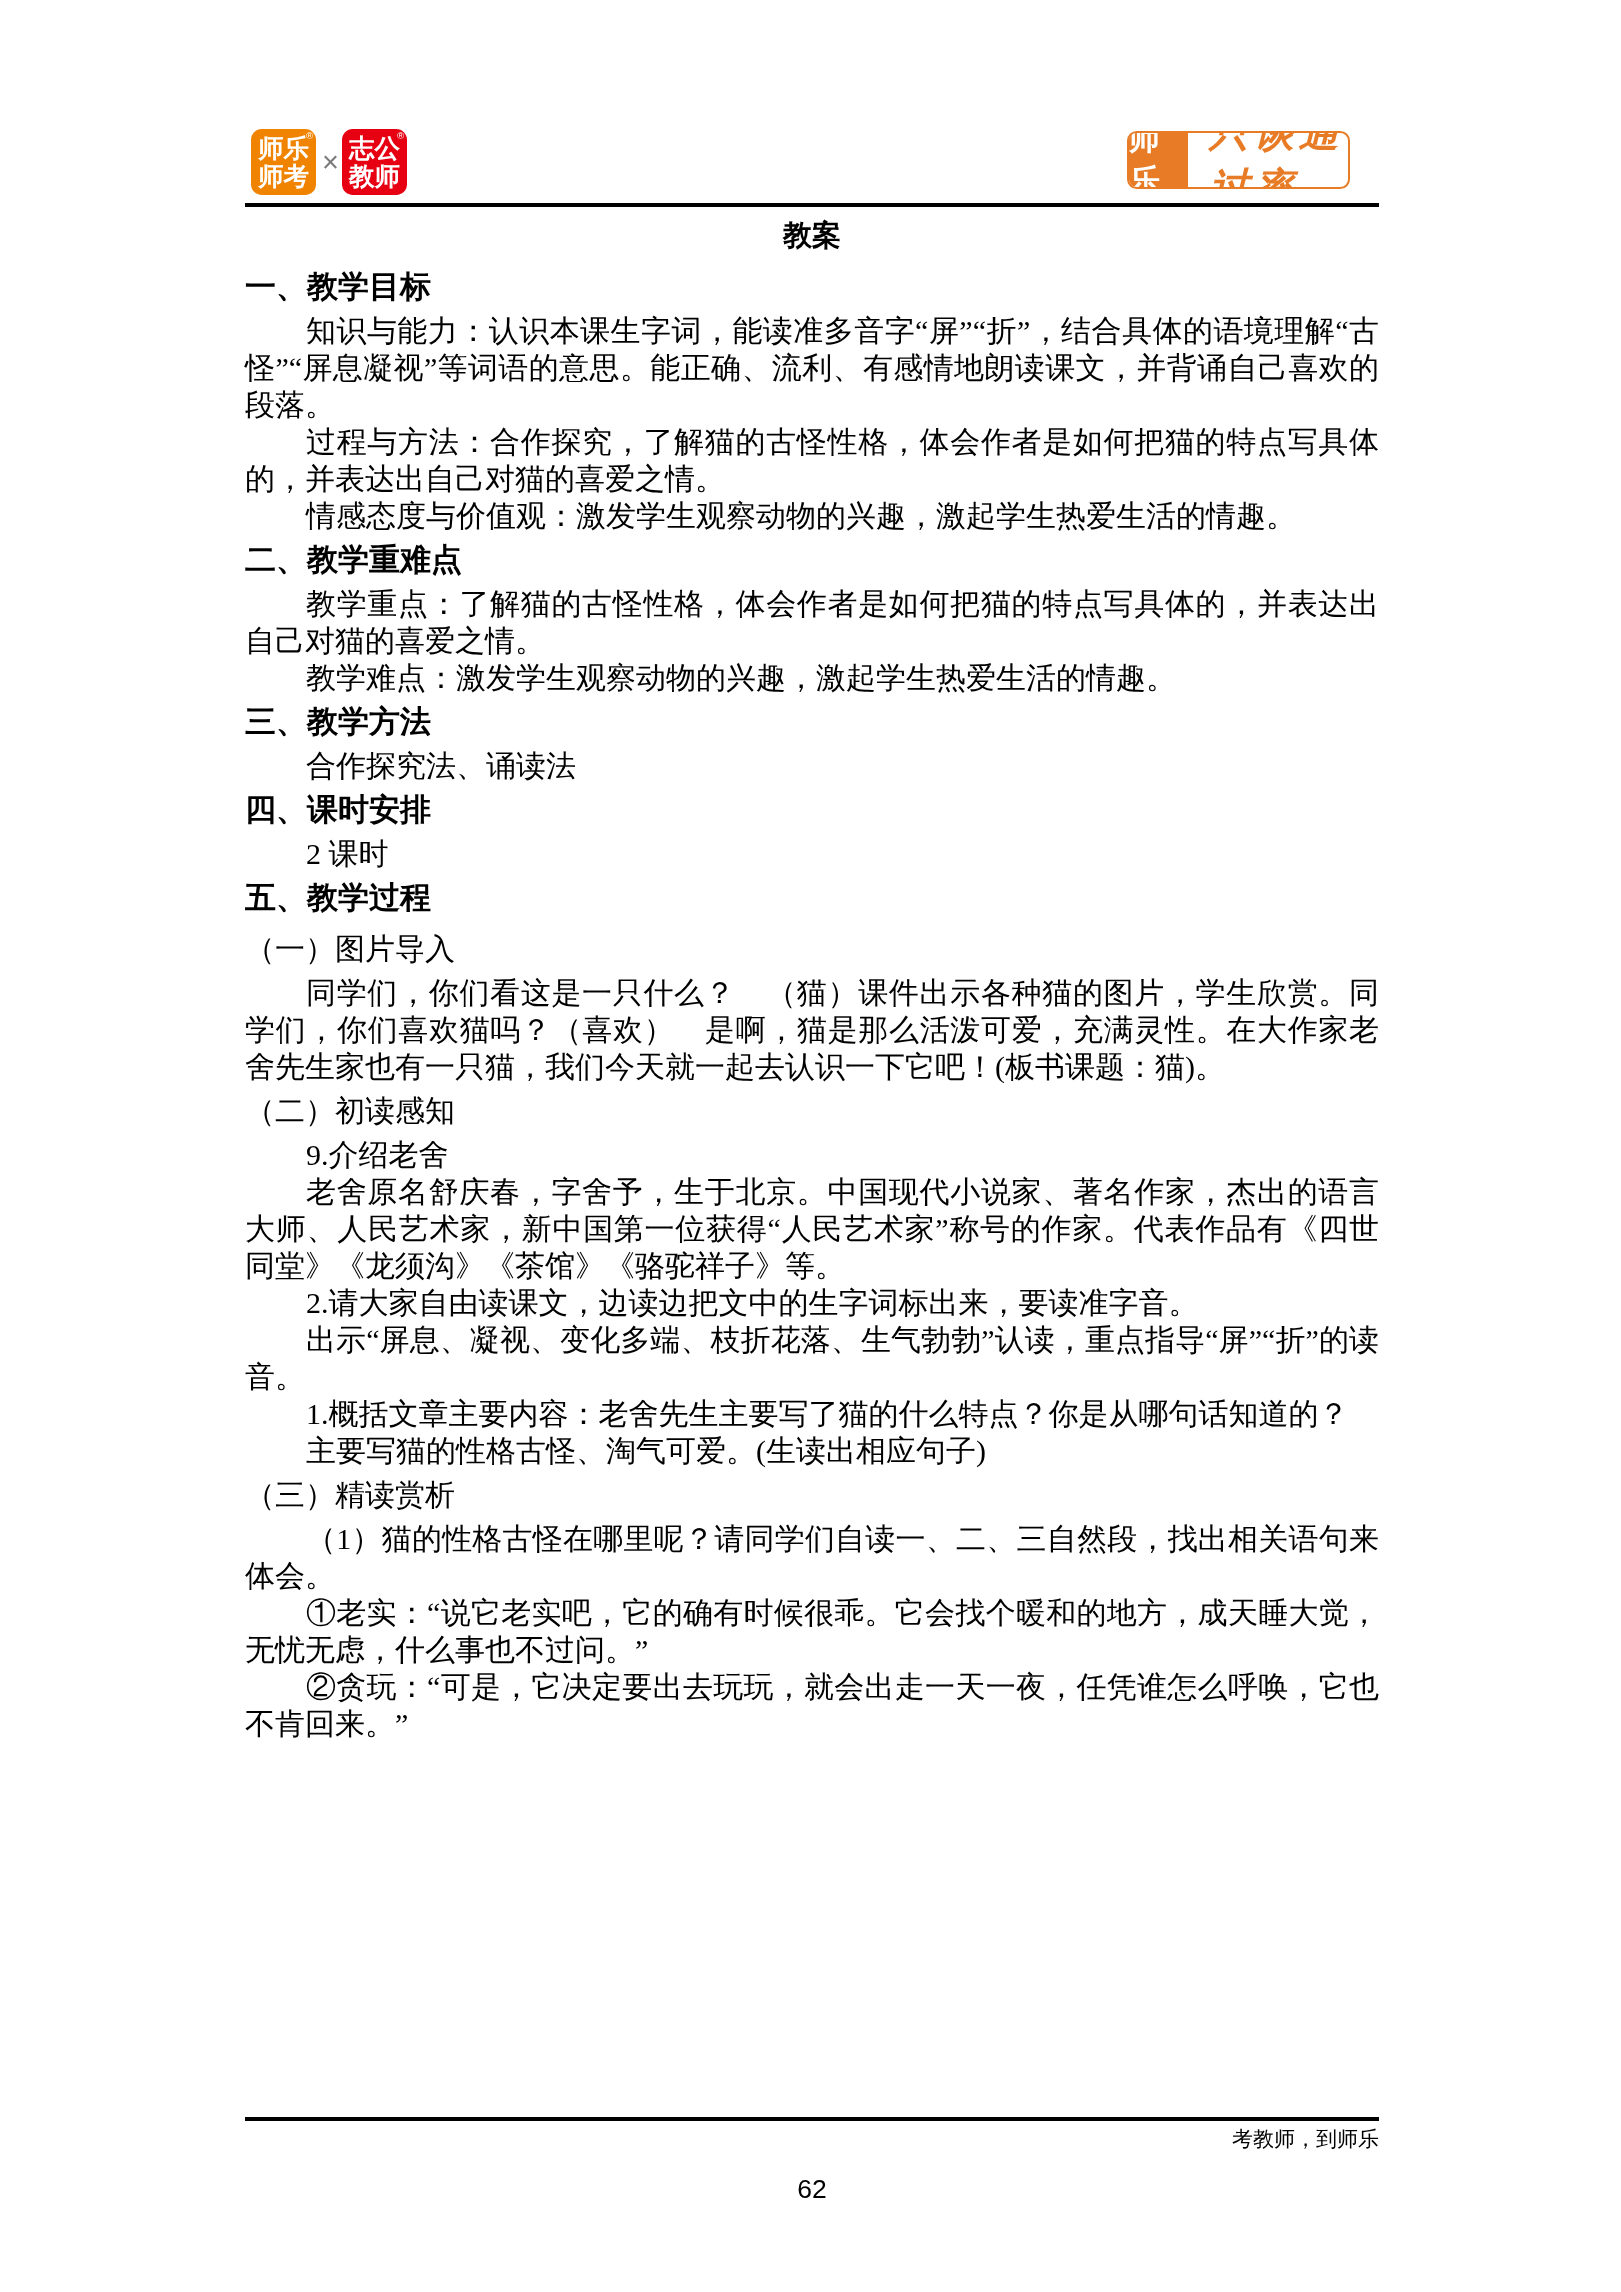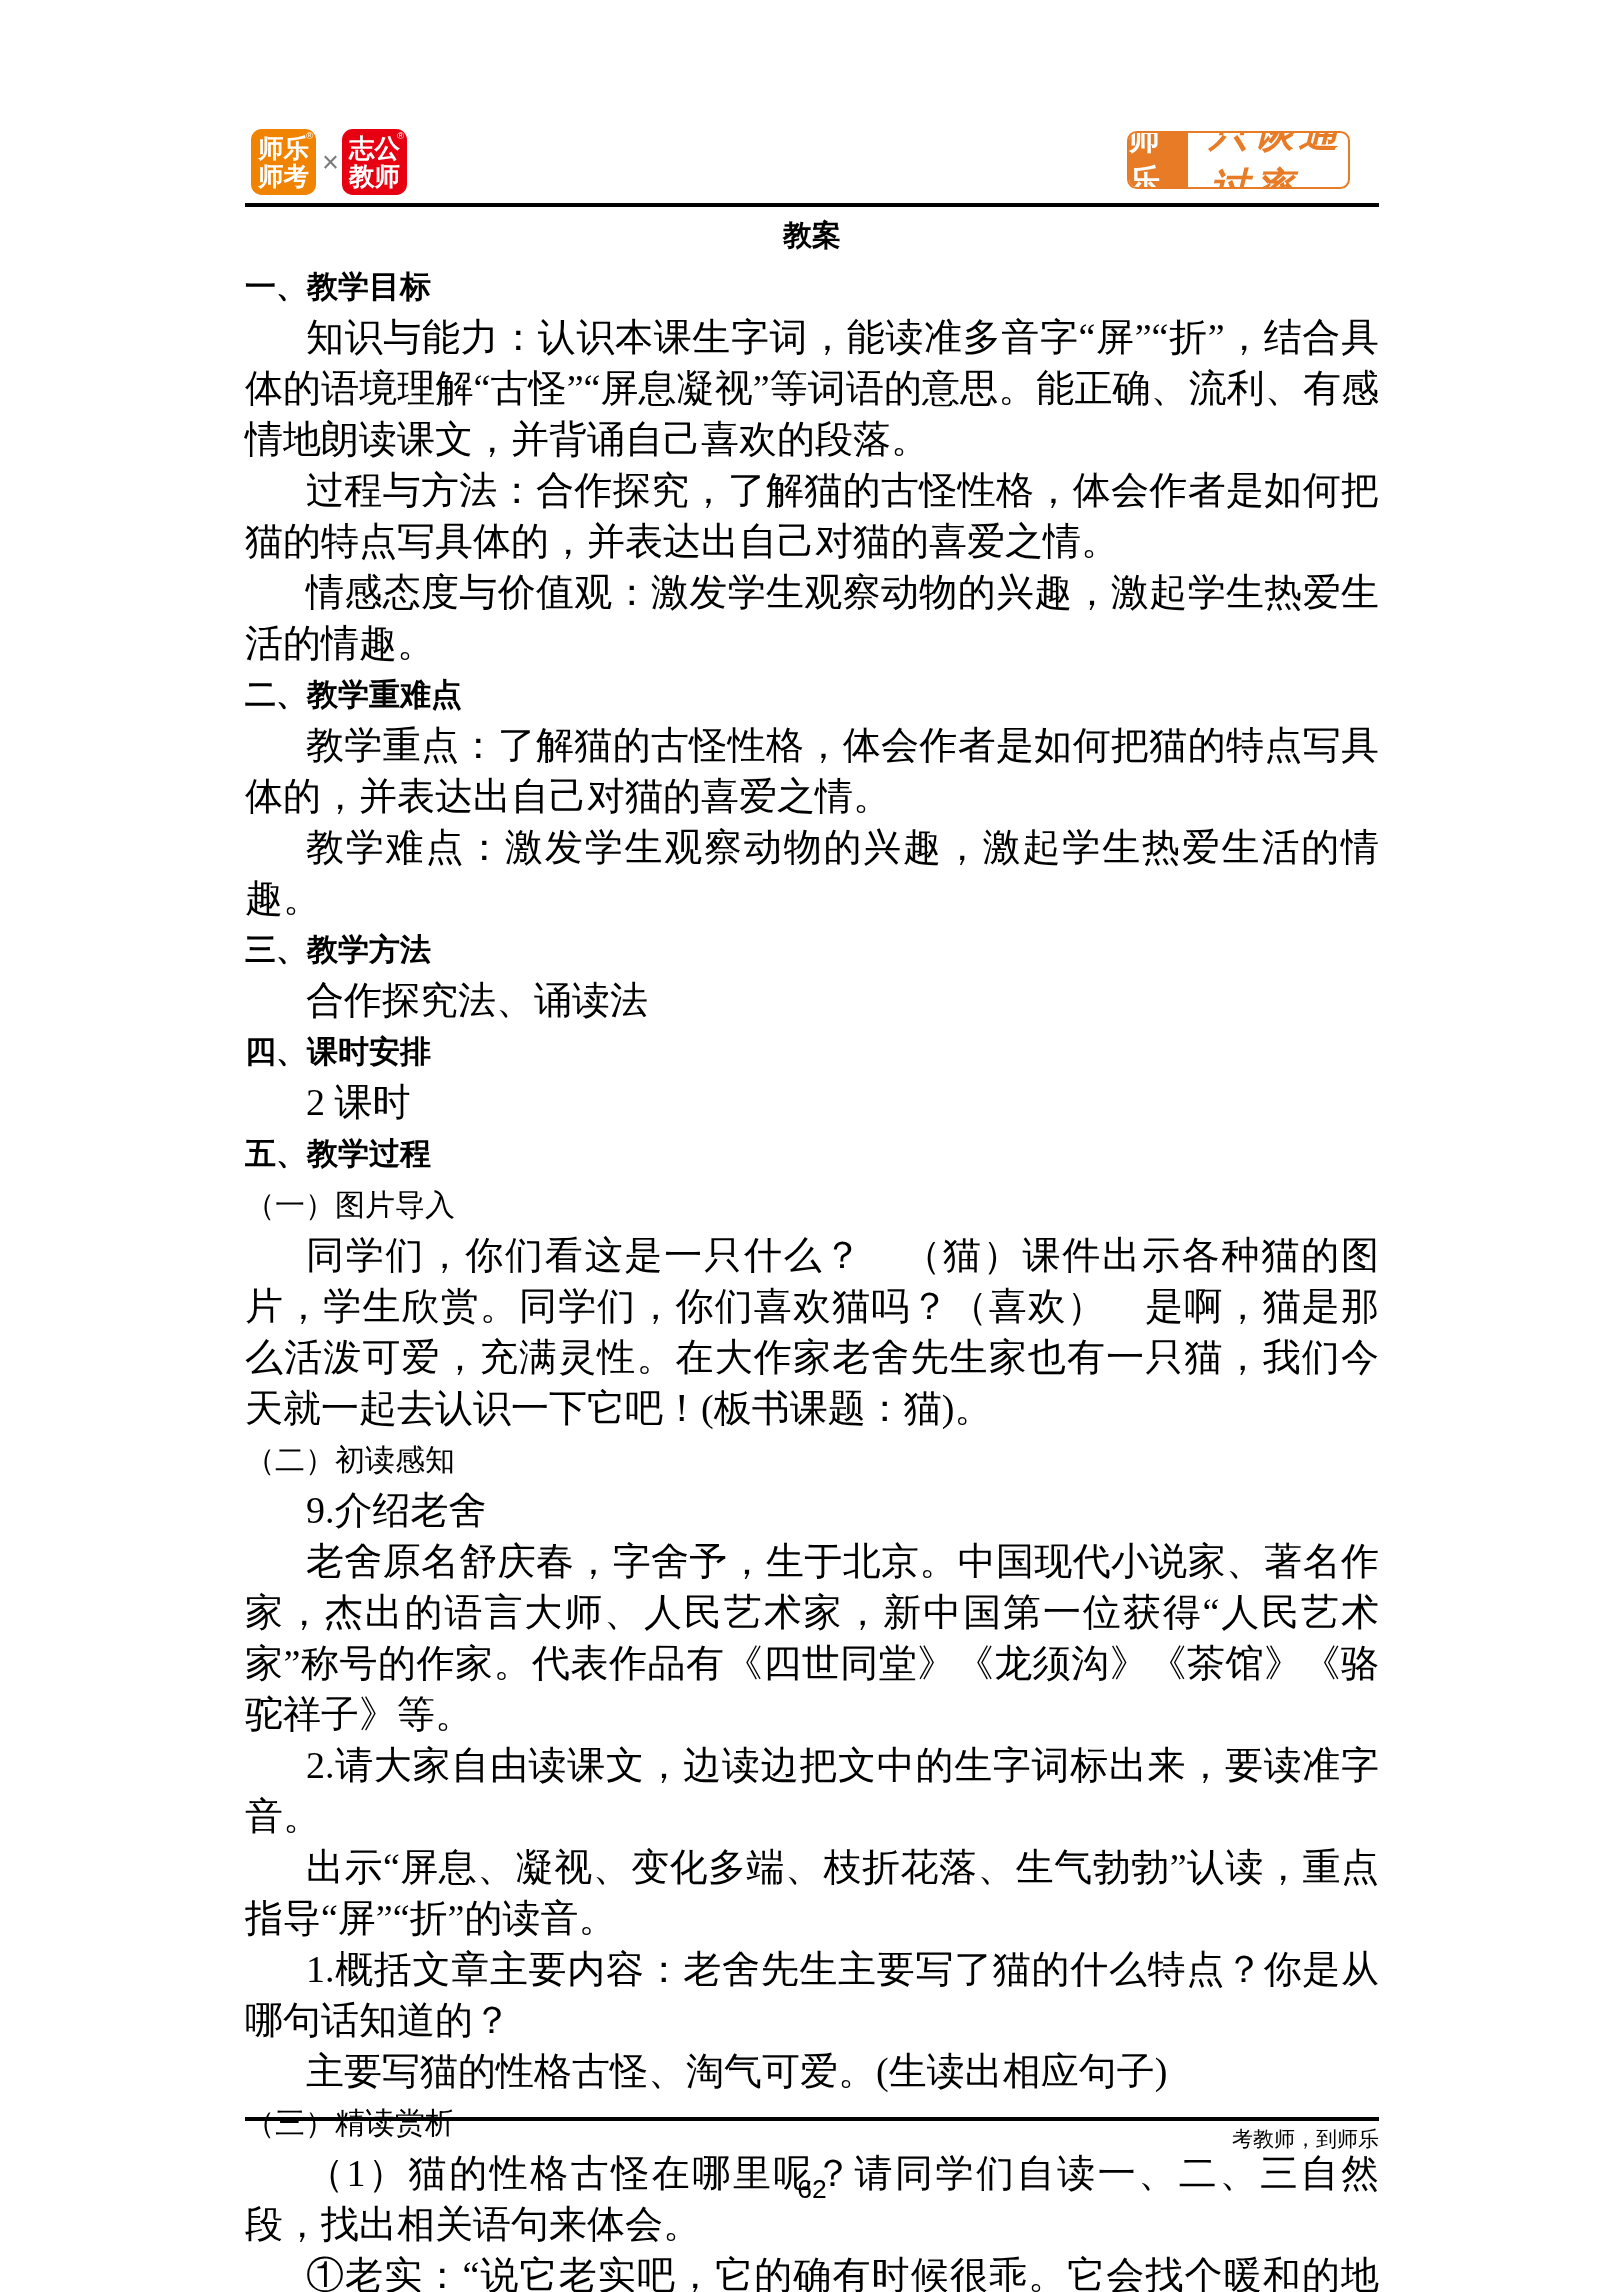--- a/index.html
+++ b/index.html
@@ -68,21 +68,21 @@
   .doc-title{
     margin:0;font-size:29px;font-weight:bold;text-align:center;line-height:51px;
   }
   .block-heading{
     margin:0;font-size:31px;font-weight:bold;line-height:51px;
   }
   .block-sub{
     margin:0;font-size:30px;line-height:51px;
   }
   .block-para{
-    margin:0;font-size:38px;line-height:51px;
+    margin:0;font-size:30px;line-height:37px;
     text-indent:61px;
     text-align:justify;text-align-last:left;
   }
   
   .footer-rule{
     position:absolute;left:245px;top:2117px;width:1134px;height:3.9px;background:#000;
   }
   .footer-slogan{
     position:absolute;left:245px;top:2123px;width:1134px;
     text-align:right;font-size:21px;line-height:33px;

